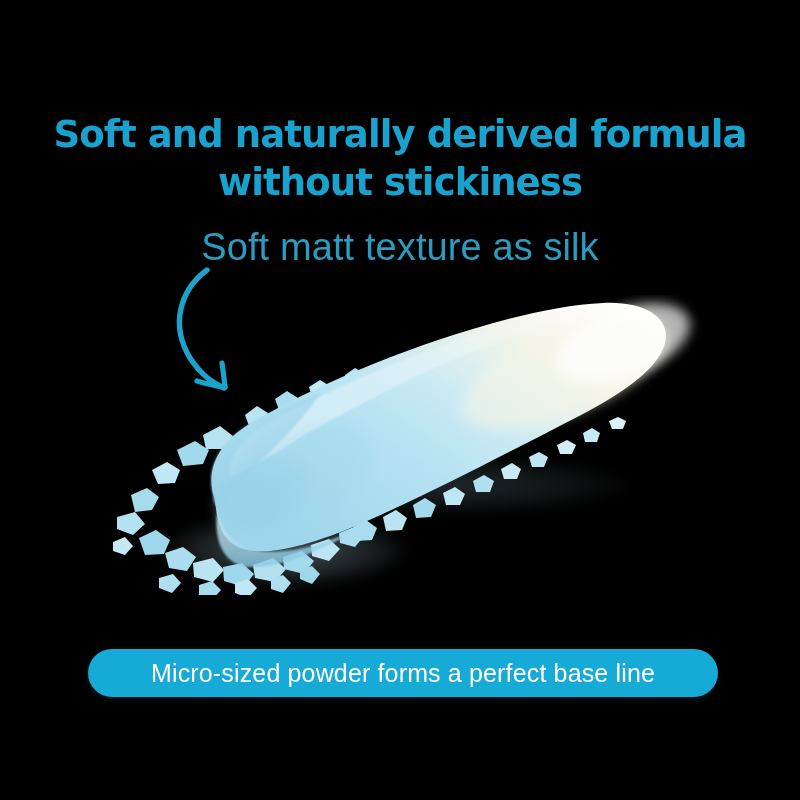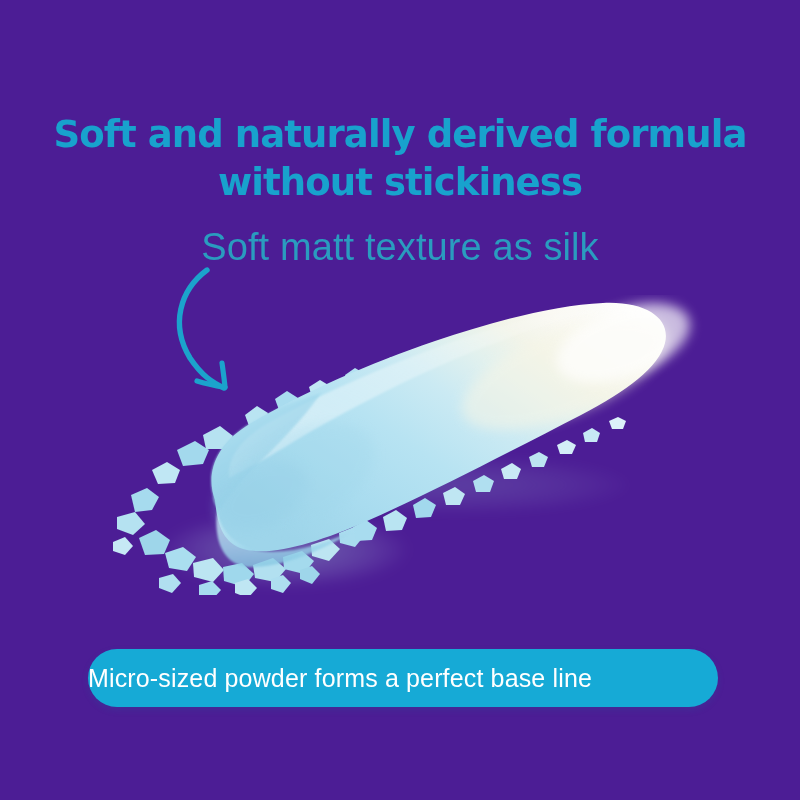--- a/index.html
+++ b/index.html
@@ -11,21 +11,21 @@
     height: 800px;
     background: #e2f2f9;
     font-family: "Liberation Sans", sans-serif;
     overflow: hidden;
   }
 
   #canvas {
     position: relative;
     width: 800px;
     height: 800px;
-    background: #4c1d95;
+    background: #000000;
   }
 
   
   .headline {
     position: absolute;
     left: 0;
     top: 86px;
     width: 800px;
     text-align: center;
     color: #18a2cd;
@@ -70,26 +70,27 @@
     width: 620px;
     height: 300px;
   }
 
   
   .pill {
     position: absolute;
     left: 88px;
     top: 649px;
     width: 630px;
-    height: 58px;
+    height: 48px;
     border-radius: 29px;
     background: #16aad6;
     box-shadow: 0 3px 7px rgba(20, 120, 160, 0.16);
     display: flex;
     align-items: center;
+    justify-content: center;
     box-sizing: border-box;
   }
   .pill-label {
     color: #ffffff;
     font-family: "Liberation Sans", sans-serif;
     font-weight: 400;
     font-size: 25px;
     letter-spacing: 0.15px;
     line-height: 1;
     white-space: nowrap;

